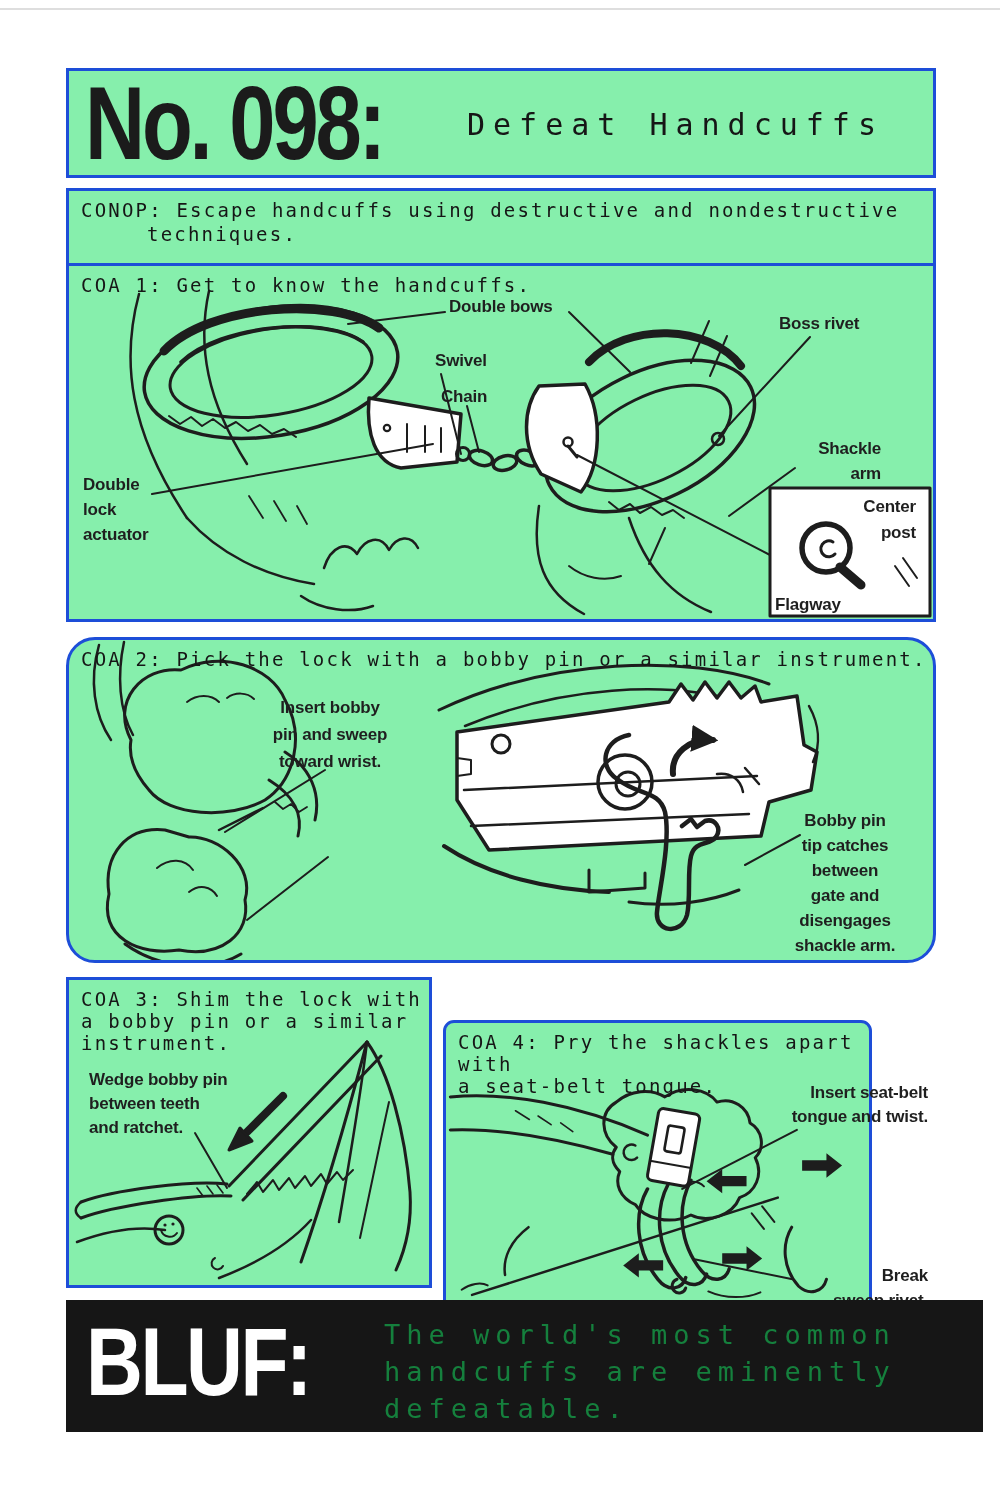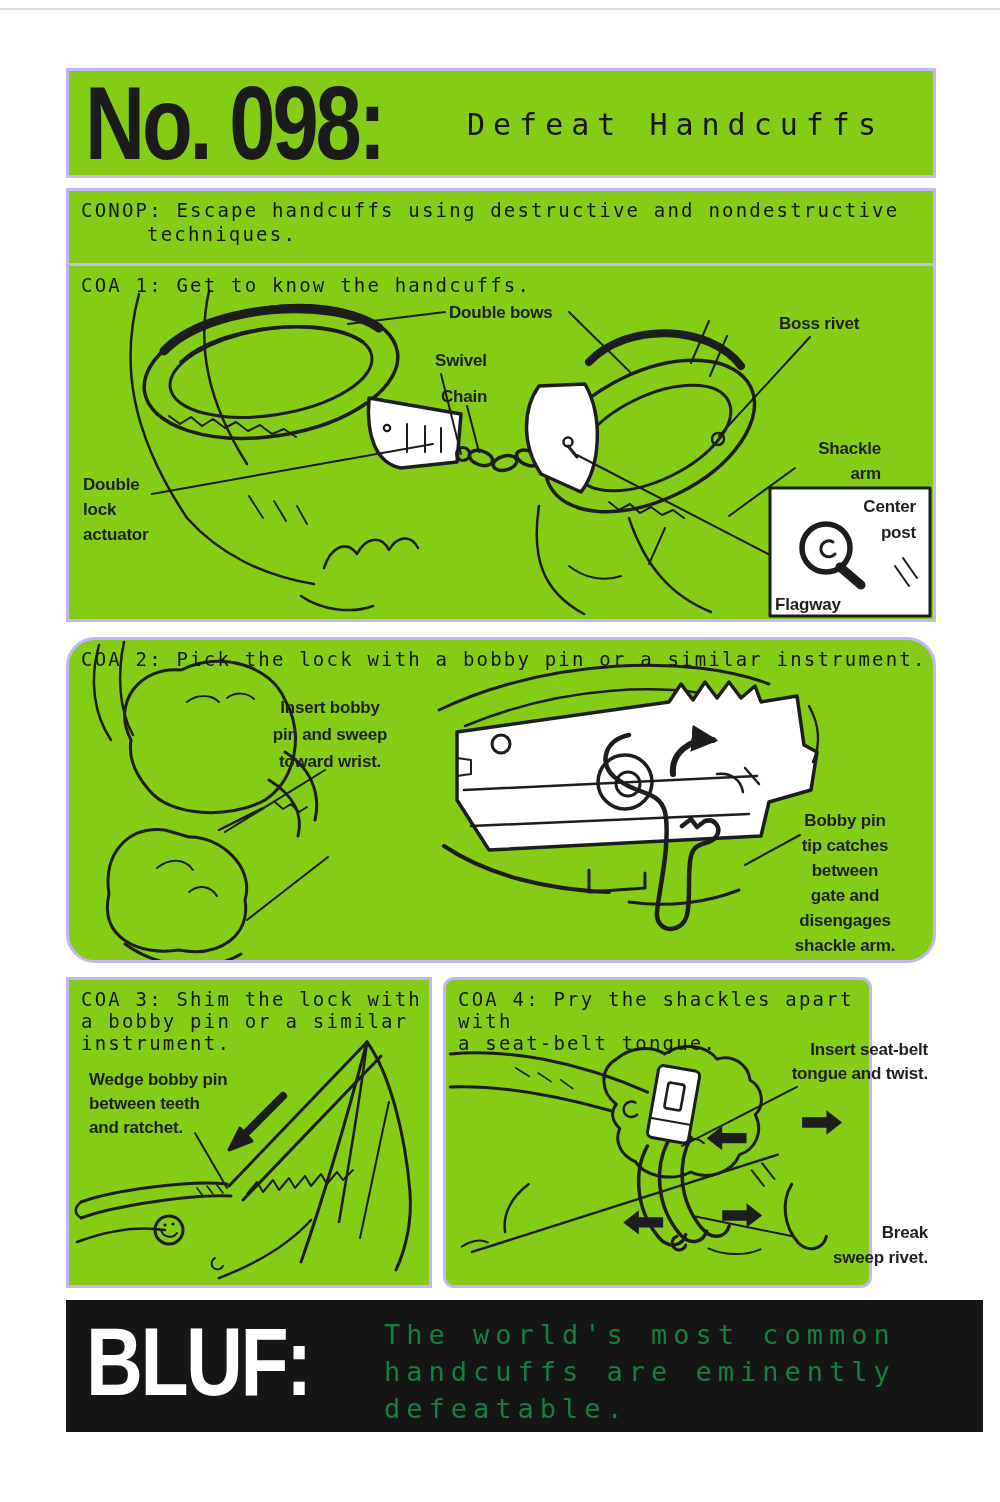--- a/index.html
+++ b/index.html
@@ -1,19 +1,19 @@
 <!DOCTYPE html>
 <html><head>
 <meta charset="utf-8">
 <style>
   html,body{margin:0;padding:0;background:#f6f6f4;}
   .page{position:relative;width:1000px;height:1502px;background:#ffffff;overflow:hidden;
         font-family:"Liberation Sans",sans-serif;color:#1d1d1d;}
   .scanline{position:absolute;left:0;top:8px;width:100%;height:2px;background:#dedede;}
-  .box{position:absolute;border:3px solid #c4b5fd;background:#84cc16;box-sizing:border-box;}
+  .box{position:absolute;border:3px solid #1d4ed8;background:#86efac;box-sizing:border-box;}
   .mono{font-family:"DejaVu Sans Mono","Liberation Mono",monospace;}
   .coahead{position:absolute;left:12px;top:8px;font-size:19px;letter-spacing:2.2px;
            white-space:nowrap;color:#161616;}
   .lbl{position:absolute;font-weight:bold;font-size:17px;line-height:25px;color:#1f1f1f;
        white-space:nowrap;letter-spacing:-0.2px;}
   .ill{position:absolute;left:0;top:0;width:100%;height:100%;}
   svg path,svg ellipse,svg circle,svg line,svg polyline{vector-effect:non-scaling-stroke;}
   .bigtitle{position:absolute;left:16px;top:0px;font-weight:bold;font-size:104px;line-height:104px;
             letter-spacing:-4px;transform:scaleX(0.80);transform-origin:left center;color:#1b1b1b;}
   .subtitle{position:absolute;left:398px;top:36px;font-size:30px;letter-spacing:8px;white-space:nowrap;color:#161616;text-align:right;}
@@ -103,21 +103,21 @@
           <rect x="701" y="222" width="160" height="128" fill="#fff" stroke-width="3"></rect>
           <circle cx="757" cy="282" r="24" stroke-width="5.5"></circle>
           <path d="M764,276 a8,8 0 1 0 2,12" stroke-width="3"></path>
           <path d="M771,301 L792,319" stroke-width="9"></path>
           <path d="M744,262 c6,-5 16,-6 22,-2" stroke-width="2"></path>
           <path d="M826,300 l14,20 M834,292 l14,20" stroke-width="2"></path>
         </g>
       </g>
     </svg>
     <div class="coahead mono">COA 1: Get to know the handcuffs.</div>
-    <div class="lbl" style="left:380px;top:34px;">Double bows</div>
+    <div class="lbl" style="left:380px;top:28px;">Double bows</div>
     <div class="lbl" style="left:710px;top:45px;">Boss rivet</div>
     <div class="lbl" style="left:366px;top:82px;">Swivel</div>
     <div class="lbl" style="left:372px;top:118px;">Chain</div>
     <div class="lbl" style="right:52px;top:170px;text-align:right;">
       <div>Shackle</div>
       <div>arm</div>
     </div>
     <div class="lbl" style="left:14px;top:206px;line-height:25px;">
       <div>Double</div>
       <div>lock</div>
@@ -230,21 +230,21 @@
       <div>a bobby pin or a similar</div>
       <div>instrument.</div>
     </div>
     <div class="lbl" style="left:20px;top:88px;line-height:24px;">
       <div>Wedge bobby pin</div>
       <div>between teeth</div>
       <div>and ratchet.</div>
     </div>
   </div>
 
-  <div class="box" style="left:443px;top:977px;width:429px;height:311px;border-radius:11px;">
+  <div class="box" style="left:443px;top:1020px;width:429px;height:311px;border-radius:11px;">
     <svg class="ill" viewBox="0 0 487 305">
       <g stroke="#1d1d1d" fill="none" stroke-linecap="round" stroke-linejoin="round">
         <g>
           <path d="M5,62 C70,56 150,70 232,106" stroke-width="3"></path>
           <path d="M5,100 C60,98 122,108 192,128" stroke-width="3"></path>
           <path d="M80,78 l16,10 M106,84 l15,10 M132,92 l14,10" stroke-width="1.6"></path>
           <path d="M196,120 C178,106 176,80 196,68 C212,54 236,52 252,62 C272,48 300,52 312,68 C330,62 348,74 350,92 C364,100 368,120 356,132 C366,152 356,172 338,178 C330,198 302,208 282,198 C258,210 228,202 218,186 C200,178 194,162 200,148 C190,138 190,128 196,120 Z" stroke-width="3"></path>
           <path d="M218,118 a9,9 0 1 0 2,14" stroke-width="2.5"></path>
           <path d="M244,112 l26,-6 6,22 -26,7 Z" stroke-width="2.5"></path>
           <path d="M236,158 c10,-8 22,-8 30,0 M272,164 c8,-6 18,-6 25,1" stroke-width="2"></path>

